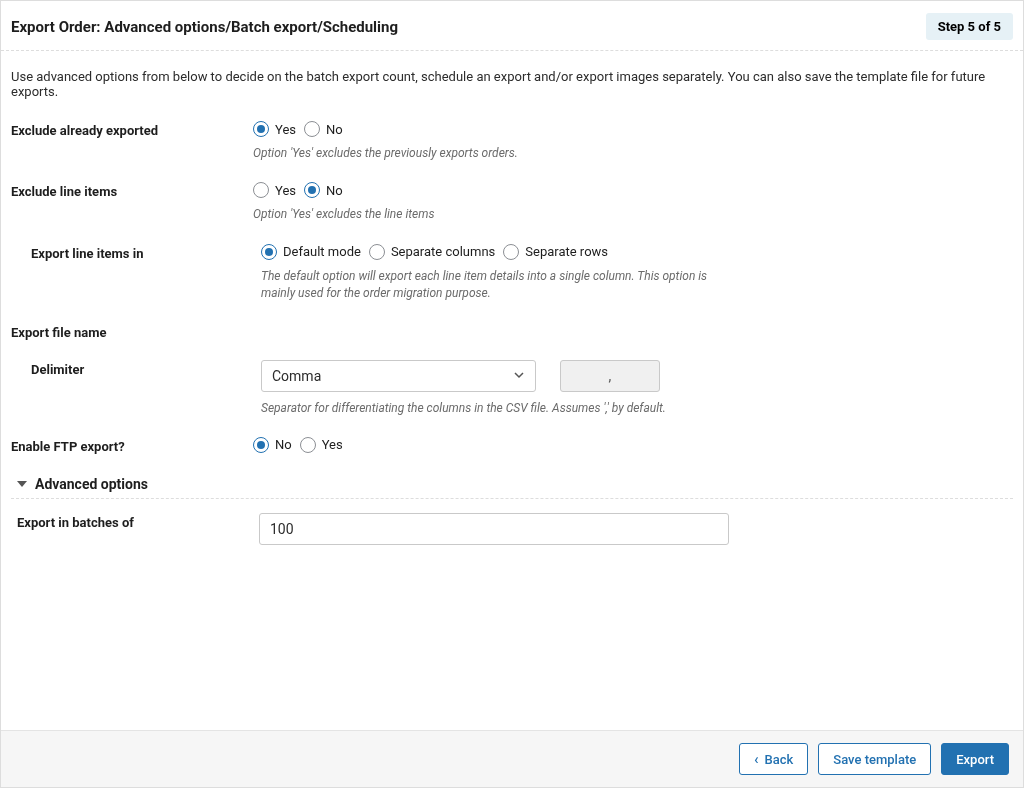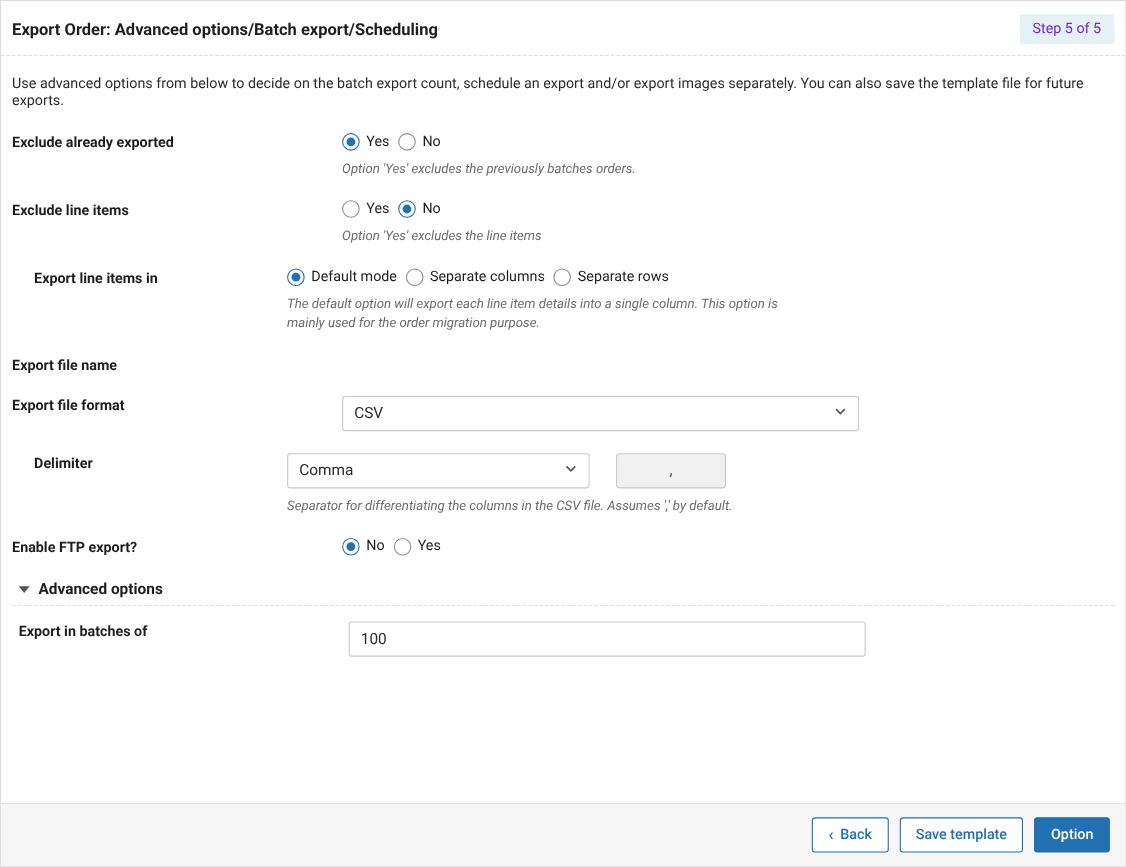--- a/index.html
+++ b/index.html
@@ -25,22 +25,22 @@
     padding: 12px 10px 10px 10px;
     border-bottom: 1px dashed #ddd;
   }
   .header-title {
     font-size: 15px;
     font-weight: 700;
     color: #1e1e1e;
   }
   .step-badge {
     background: #e6f1f6;
-    color: #6d28d9;
-    font-weight: 400;
+    color: #000000;
+    font-weight: 700;
     font-size: 13px;
     padding: 6px 12px;
     border-radius: 3px;
   }
   .intro {
     padding: 18px 10px 8px 10px;
     font-size: 13px;
     color: #2c2c2c;
   }
   .body {
@@ -50,21 +50,21 @@
   }
   .row {
     display: flex;
     align-items: flex-start;
     padding: 14px 0 6px 0;
   }
   .row.sub {
     padding-left: 20px;
   }
   .label-col {
-    width: 300px;
+    width: 242px;
     flex-shrink: 0;
     font-weight: 700;
     font-size: 13px;
     padding-top: 2px;
   }
   .field-col {
     flex: 1;
     max-width: 470px;
   }
   .field-line {
@@ -212,21 +212,21 @@
         <div class="field-line">
           <div class="radio checked">
             <span class="dot"></span>
             <span>Yes</span>
           </div>
           <div class="radio">
             <span class="dot"></span>
             <span>No</span>
           </div>
         </div>
-        <div class="hint">Option 'Yes' excludes the previously batches orders.</div>
+        <div class="hint">Option 'Yes' excludes the previously exports orders.</div>
       </div>
     </div>
 
     <div class="row">
       <div class="label-col">Exclude line items</div>
       <div class="field-col">
         <div class="field-line">
           <div class="radio">
             <span class="dot"></span>
             <span>Yes</span>
@@ -258,31 +258,20 @@
           </div>
         </div>
         <div class="hint">The default option will export each line item details into a single column. This option is mainly used for the order migration purpose.</div>
       </div>
     </div>
 
     <div class="row">
       <div class="label-col">Export file name</div>
     </div>
 
-    <div class="row">
-      <div class="label-col">Export file format</div>
-      <div class="field-col">
-        <div class="select-like">
-          <span>CSV</span>
-          <span class="chev"><svg width="12" height="12" viewBox="0 0 12 12">
-                <path d="M2 4l4 4 4-4" stroke="#555" stroke-width="1.5" fill="none"></path>
-              </svg></span>
-        </div>
-      </div>
-    </div>
 
     <div class="row sub">
       <div class="label-col" style="width:230px">Delimiter</div>
       <div class="field-col">
         <div class="delim-row">
           <div class="select-like">
             <span>Comma</span>
             <span class="chev"><svg width="12" height="12" viewBox="0 0 12 12">
                   <path d="M2 4l4 4 4-4" stroke="#555" stroke-width="1.5" fill="none"></path>
                 </svg></span>
@@ -325,16 +314,16 @@
 
   <div class="footer">
     <div class="btn">
       <span class="chev-left">‹</span>
       <span>Back</span>
     </div>
     <div class="btn">
       <span>Save template</span>
     </div>
     <div class="btn primary">
-      <span>Option</span>
+      <span>Export</span>
     </div>
   </div>
 </div>
 
 </body></html>

